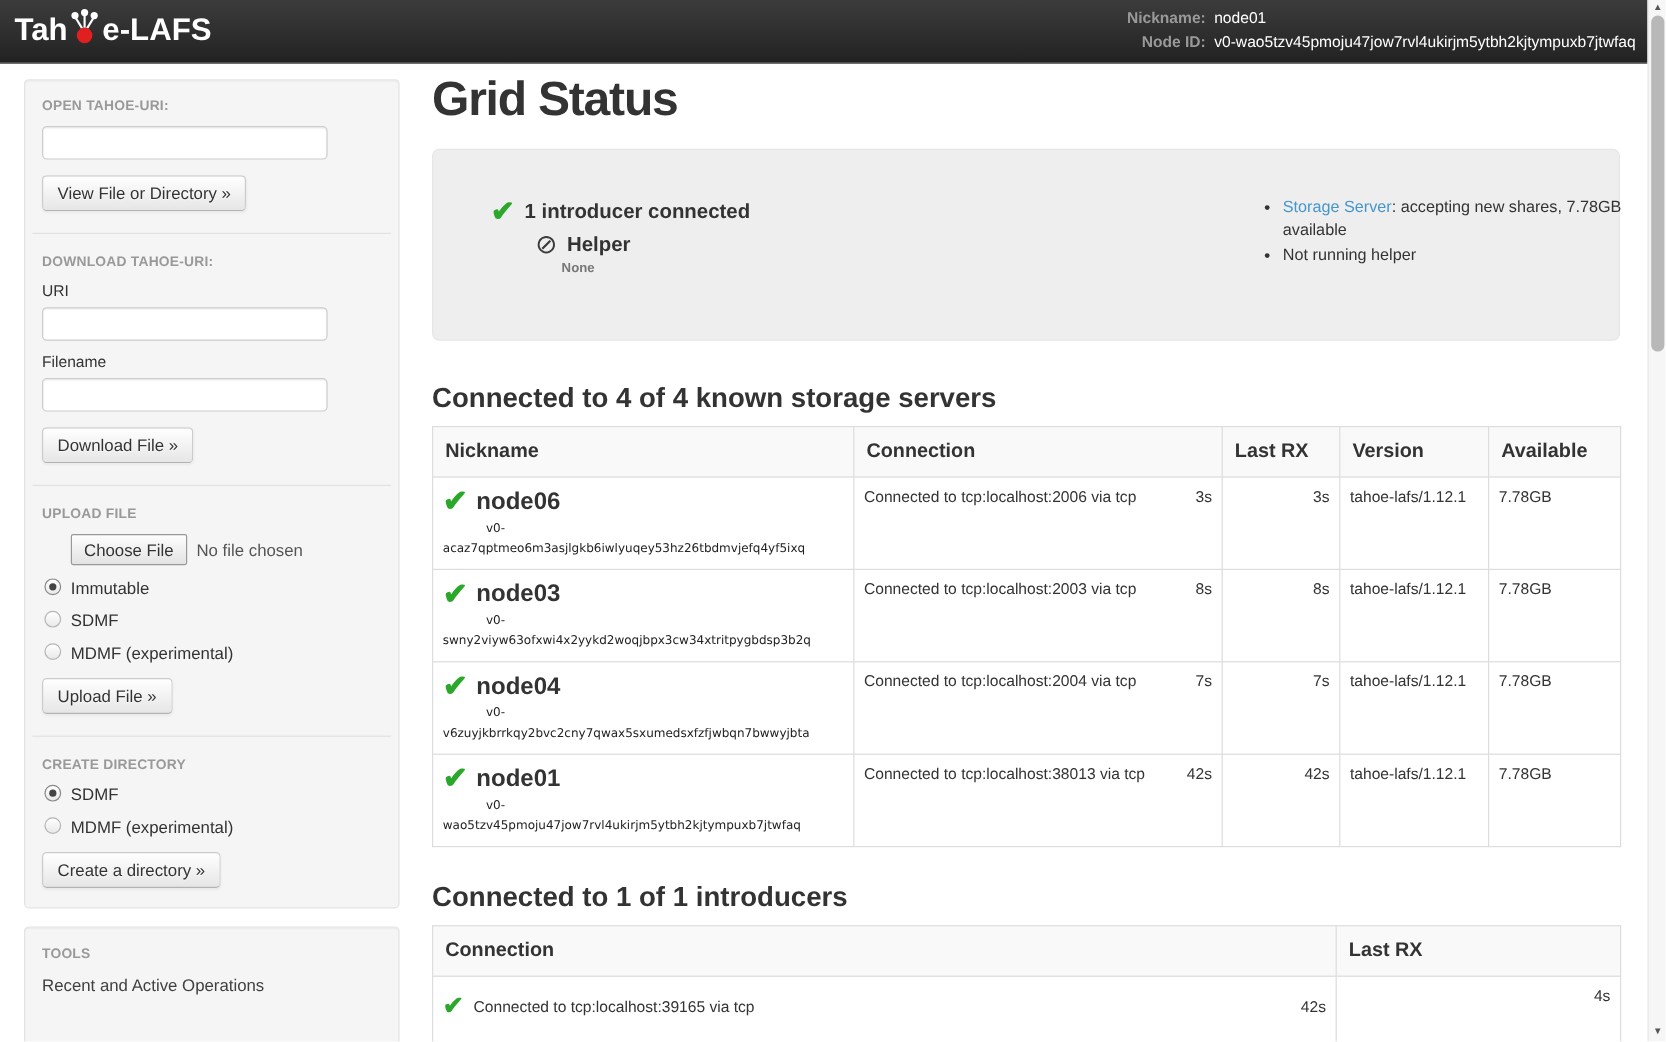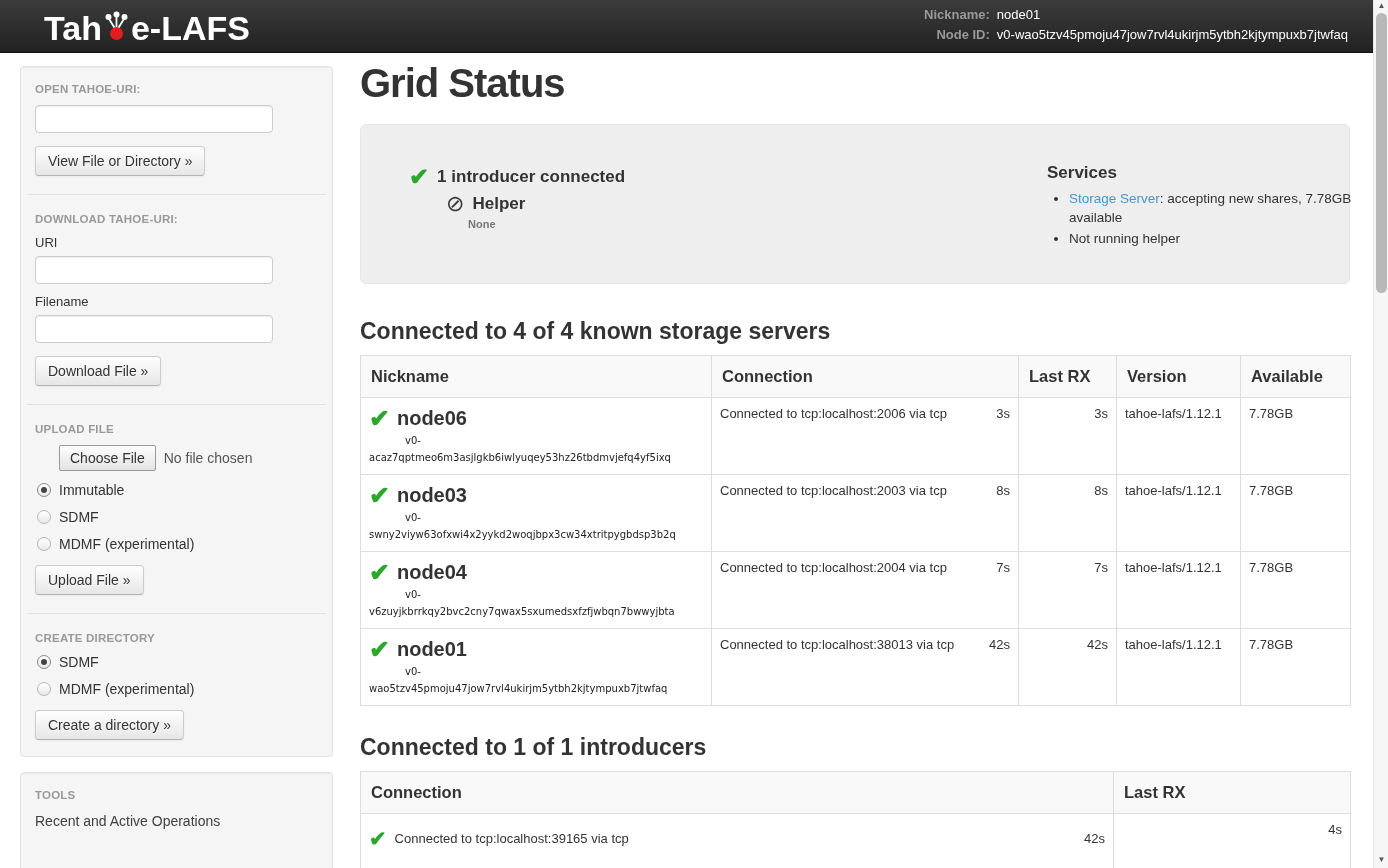--- a/index.html
+++ b/index.html
@@ -12,27 +12,27 @@
   }
 
   
   .navbar {
     position: relative;
     width: 1373px; height: 53px;
     background: linear-gradient(#3c3c3c, #222);
     border-bottom: 1px solid #121212;
   }
   .logo {
-    position: absolute; left: 44px; top: 9px;
-    color: #fff; font-size: 34px; font-weight: bold;
+    position: absolute; left: 12px; top: 9px;
+    color: #fff; font-size: 26px; font-weight: bold;
     letter-spacing: 0; display: flex; align-items: center;
   }
   .logo svg { margin: -6px 1px 0 1px; }
   .node-info {
-    position: absolute; top: 6px; right: 25px;
+    position: absolute; top: 6px; right: 10px;
     display: grid; grid-template-columns: auto auto;
     column-gap: 7px; row-gap: 3px;
     font-size: 13px; line-height: 17px;
   }
   .node-info .lbl { color: #999; font-weight: bold; text-align: right; }
   .node-info .val { color: #fff; }
 
   
   .page { display: flex; align-items: flex-start; }
   .sidebar { width: 313px; margin: 13px 0 0 20px; flex: none; }
@@ -70,21 +70,21 @@
     font-family: "Liberation Sans", sans-serif;
     text-shadow: 0 1px 1px rgba(255,255,255,.75);
   }
   .file-row { display: flex; align-items: center; margin-top: 2px; padding-left: 24px; }
   .file-btn {
     padding: 4px 10px; font-size: 14px; color: #333;
     background: linear-gradient(#fdfdfd, #e3e3e3);
     border: 1px solid #999; border-radius: 2px; cursor: pointer;
   }
   .file-status { margin-left: 8px; font-size: 14px; color: #555; }
-  .radio-row { display: flex; align-items: center; margin: 11px 0; font-size: 14px; }
+  .radio-row { display: flex; align-items: flex-start; margin: 11px 0; font-size: 14px; }
   input[type="radio"] {
     appearance: none; -webkit-appearance: none;
     width: 14px; height: 14px; border-radius: 50%;
     border: 1px solid #b5b5b5;
     background: linear-gradient(#fff, #e9e9e9);
     margin: 0 8px 0 2px; cursor: pointer; flex: none;
   }
   input[type="radio"]:checked { border-color: #888; }
   input[type="radio"]:checked::after {
     content: ''; display: block; width: 6px; height: 6px;
@@ -272,21 +272,20 @@
         <span class="check-icon">✔</span>
         <span class="txt">1 introducer connected</span>
       </div>
       <div class="status-line2">
         <span class="no-icon">⊘</span>
         <span class="txt">Helper</span>
       </div>
       <div class="status-none">None</div>
 
       <div class="services">
-        <h3>Services</h3>
         <ul>
           <li><a href="#">Storage Server</a><span>: accepting new shares, 7.78GB available</span></li>
           <li>Not running helper</li>
         </ul>
       </div>
     </div>
 
     <h2 class="section-heading">Connected to 4 of 4 known storage servers</h2>
 
     <table class="grid">

